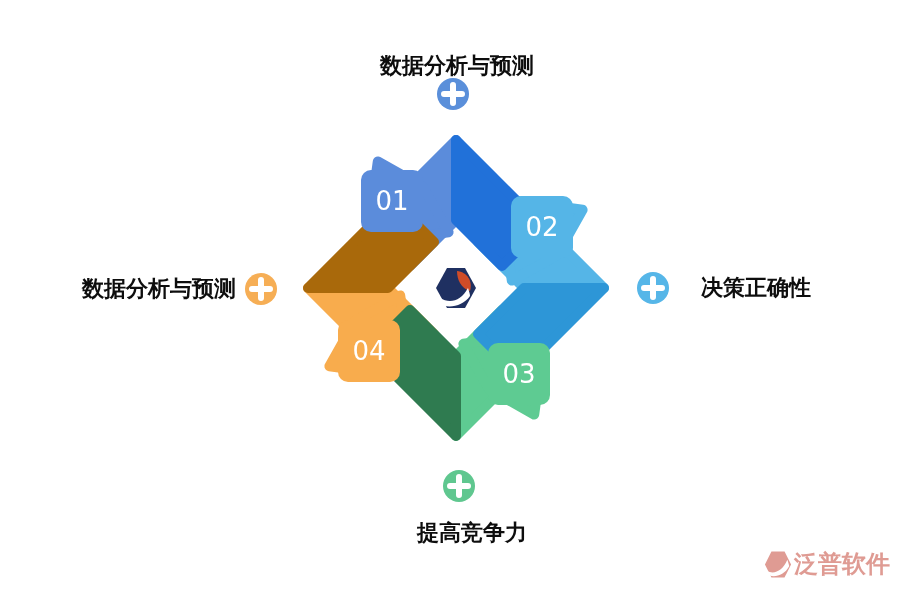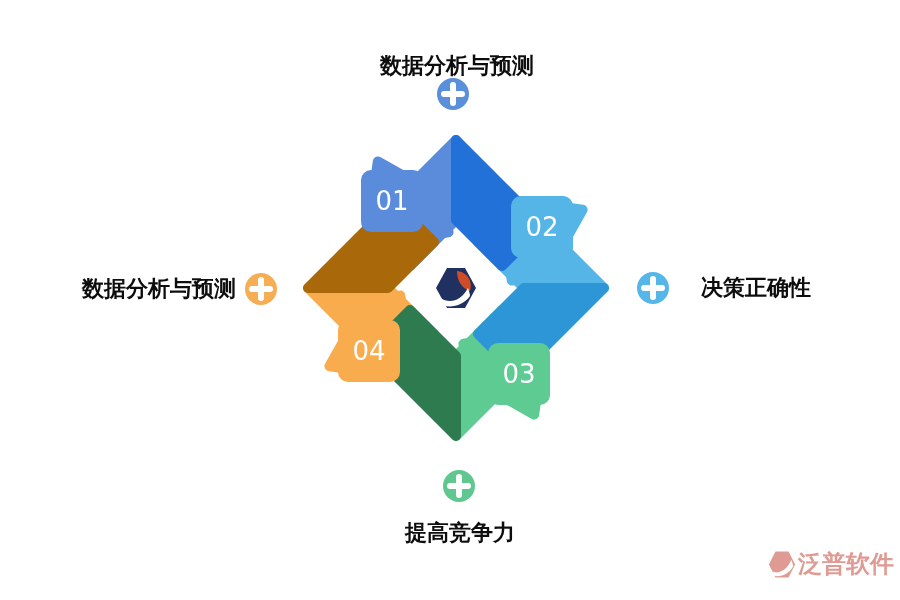--- a/index.html
+++ b/index.html
@@ -13,30 +13,30 @@
     font-family:"DejaVu Sans","Liberation Sans",sans-serif;
     font-size:26px;fill:#ffffff;text-anchor:middle;
   }
   .label{
     position:absolute;font-size:22px;font-weight:bold;color:#0d0d0d;
     white-space:nowrap;line-height:26px;
   }
   .label-top{left:457px;top:29px;transform:translateX(-50%);margin-top:24px;}
   .label-right{left:701px;top:275px;}
   .label-left{left:82px;top:276px;}
-  .label-bottom{left:460px;top:520px;transform:translateX(-50%);}
+  .label-bottom{left:472px;top:520px;transform:translateX(-50%);}
   .plus{position:absolute;width:36px;height:36px;cursor:pointer;}
   .plus-top{left:435px;top:76px;}
   .plus-right{left:635px;top:270px;}
   .plus-left{left:243px;top:271px;}
   .plus-bottom{left:441px;top:468px;}
   .plus path{stroke:#ffffff;stroke-width:6;stroke-linecap:round;fill:none;}
   .watermark{
     position:absolute;right:6px;top:548px;width:130px;
-    display:flex;flex-direction:column;align-items:flex-end;
+    display:flex;flex-direction:row;align-items:flex-end;
   }
   .wm-row{display:flex;align-items:center;gap:2px;}
   .wm-brand{font-size:24px;font-weight:bold;letter-spacing:0px;}
   .wm-url{font-size:12.5px;font-weight:bold;letter-spacing:0.5px;margin-top:-2px;}
 </style>
 </head>
 <body>
 
 <div class="stage">
 

